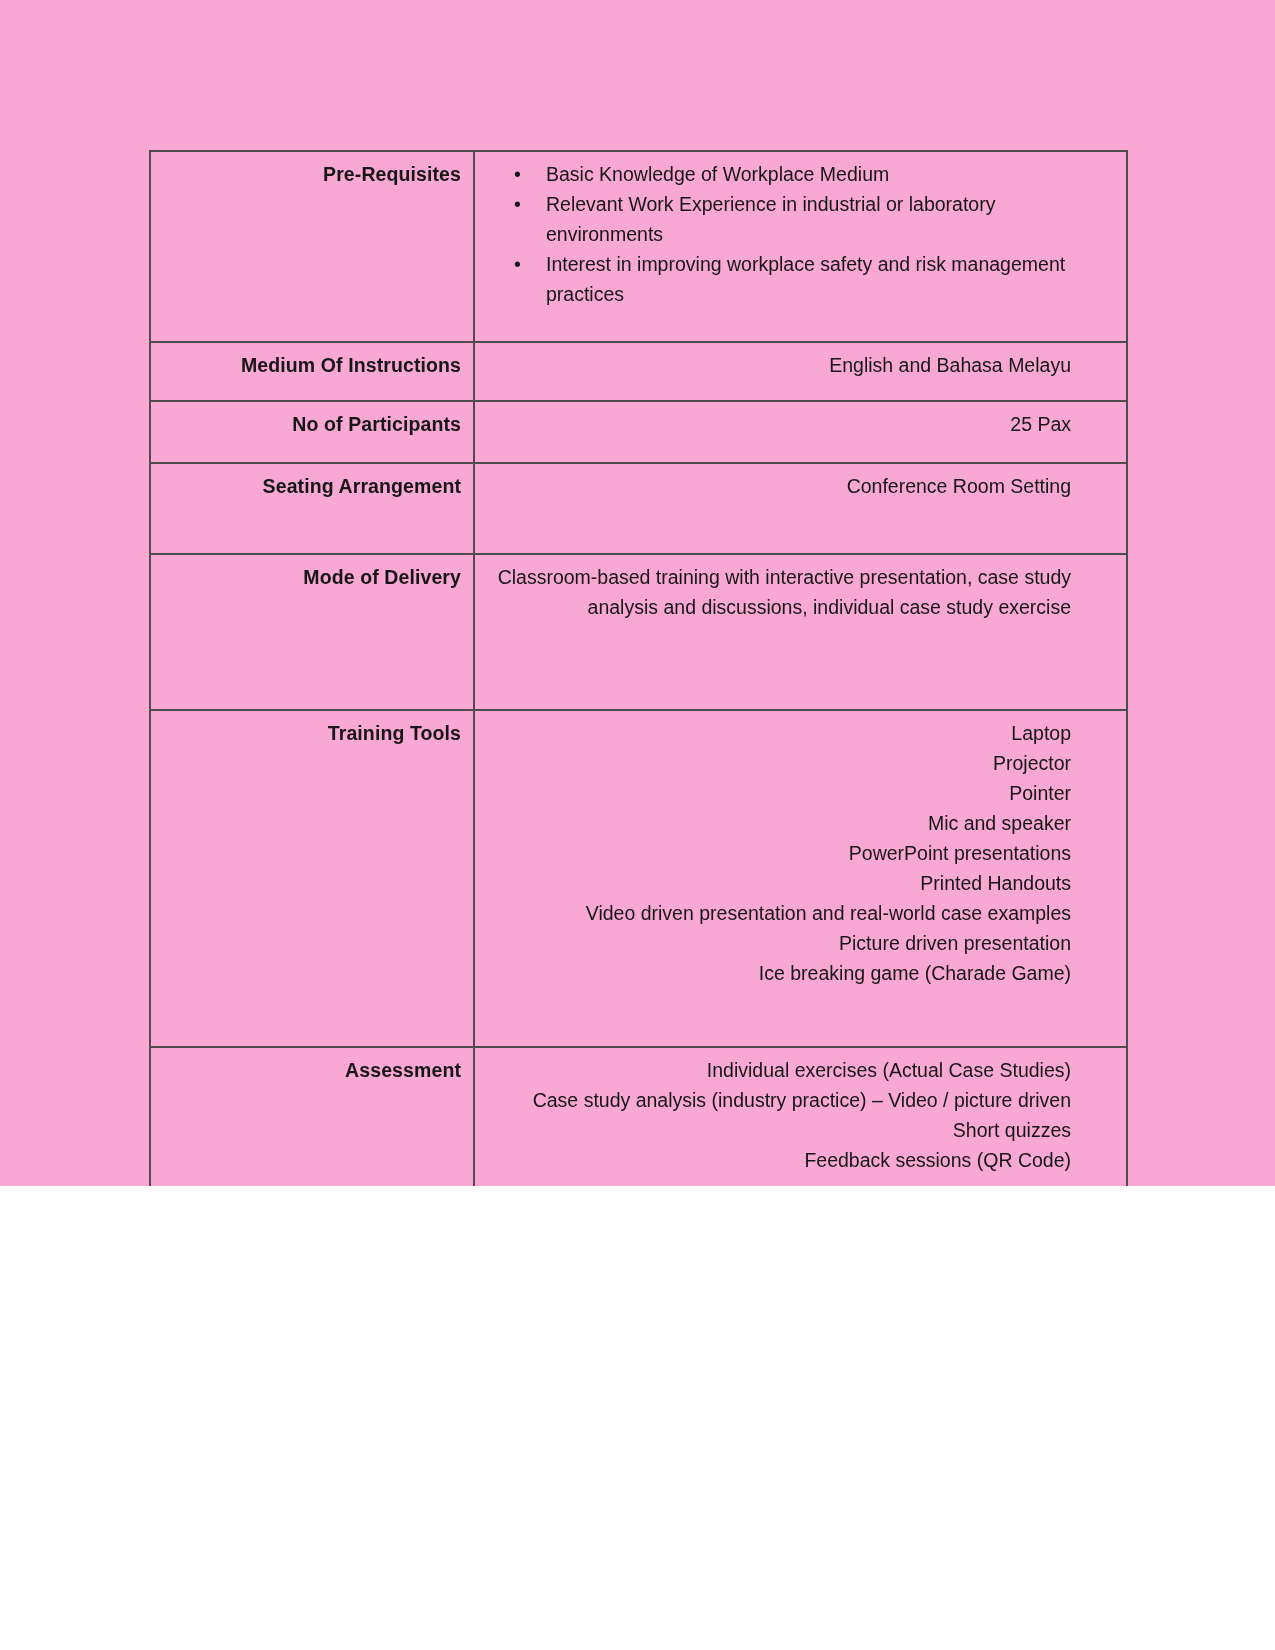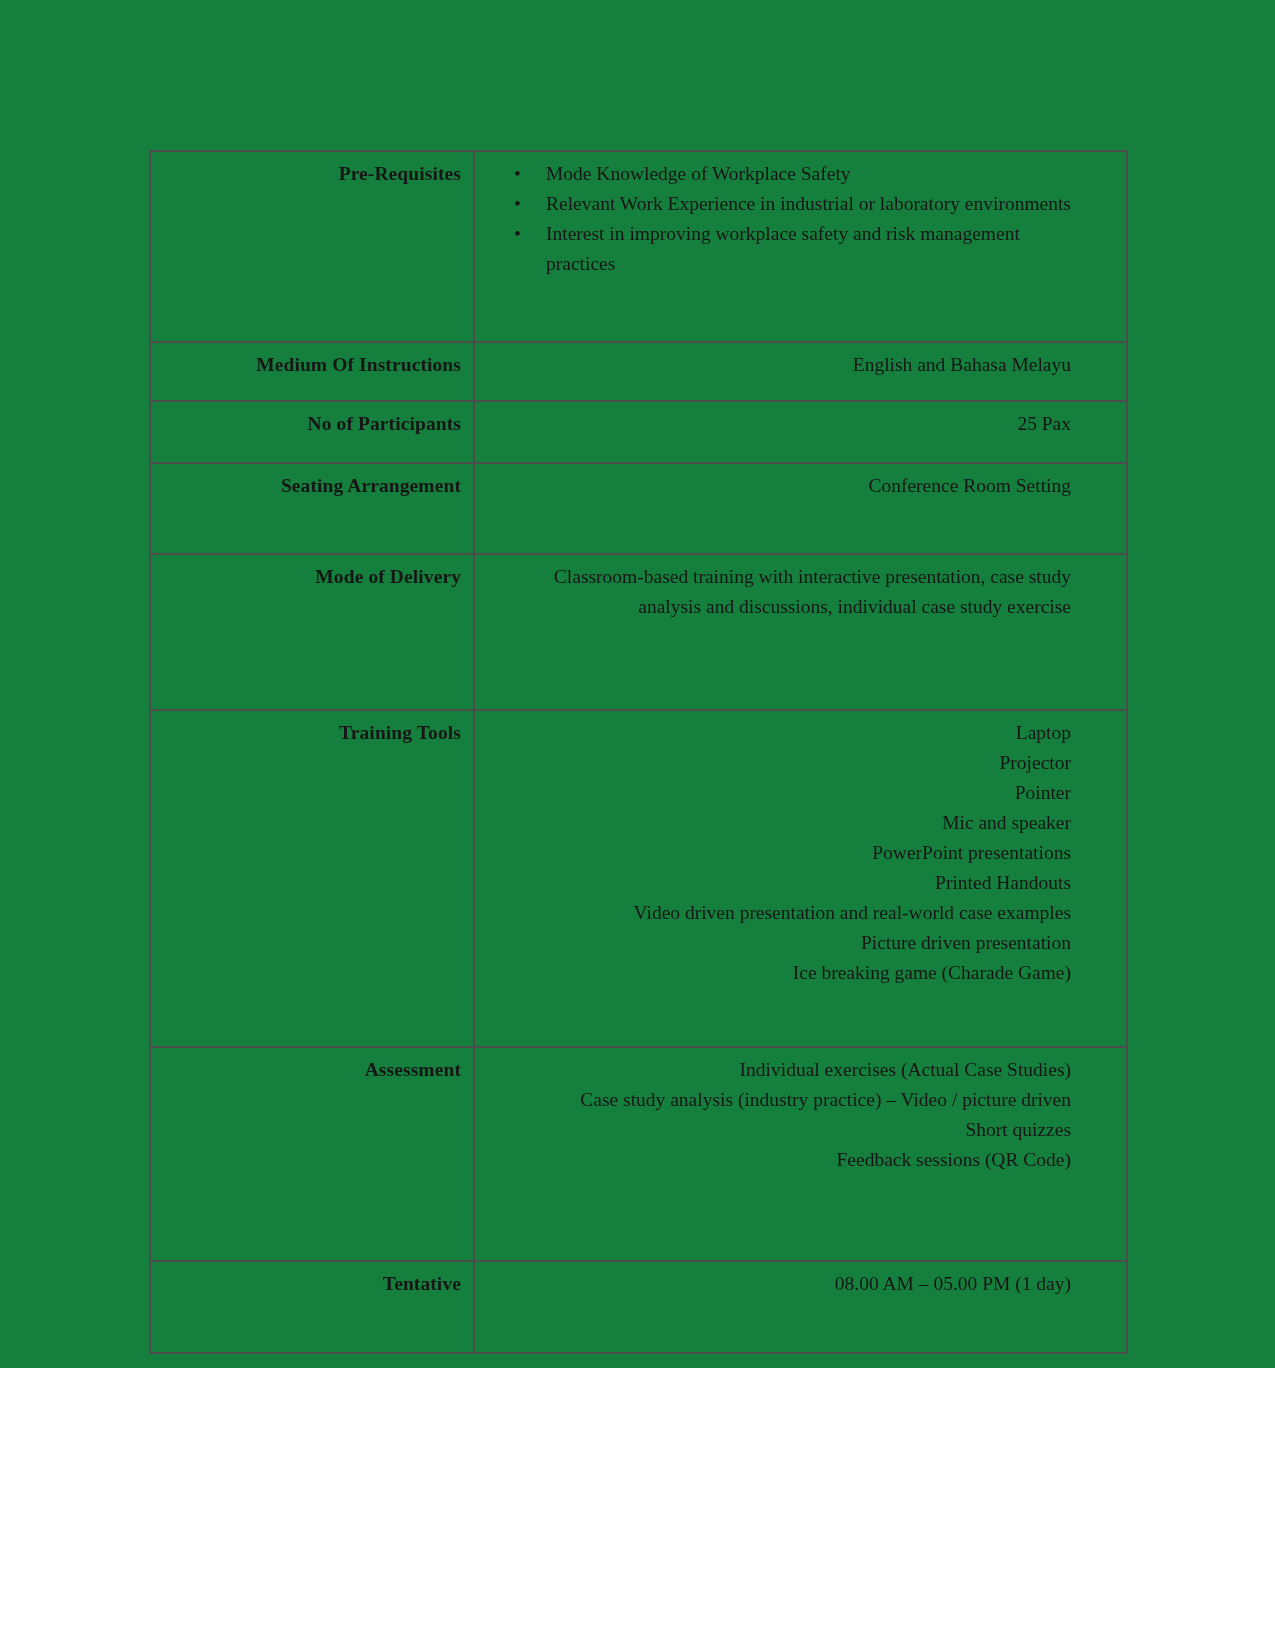--- a/index.html
+++ b/index.html
@@ -3,23 +3,23 @@
 <meta charset="utf-8">
 <style>
   html, body {
     margin: 0;
     padding: 0;
     background: #ffffff;
   }
   .page {
     position: relative;
     width: 1275px;
-    height: 1368px;
-    background: #15803d;
-    font-family: Liberation Serif, serif;
+    height: 1186px;
+    background: #f9a8d4;
+    font-family: Liberation Sans, sans-serif;
     color: #161616;
     overflow: hidden;
   }
   table.course-table {
     position: absolute;
     left: 149px;
     top: 150px;
     width: 977px;
     border-collapse: collapse;
     table-layout: fixed;
@@ -76,21 +76,21 @@
     <colgroup>
         <col class="c-label">
         <col class="c-value">
       </colgroup>
 
     <tbody>
         <tr class="r1">
       <td class="label">Pre-Requisites</td>
       <td class="value">
         <ul class="bullets">
-          <li><span class="marker">•</span><span>Mode Knowledge of Workplace Safety</span></li>
+          <li><span class="marker">•</span><span>Basic Knowledge of Workplace Medium</span></li>
           <li><span class="marker">•</span><span>Relevant Work Experience in industrial or laboratory environments</span></li>
           <li><span class="marker">•</span><span>Interest in improving workplace safety and risk management practices</span></li>
         </ul>
       </td>
     </tr>
 
     <tr class="r2">
       <td class="label">Medium Of Instructions</td>
       <td class="value">
         <span class="line">English and Bahasa Melayu</span>

